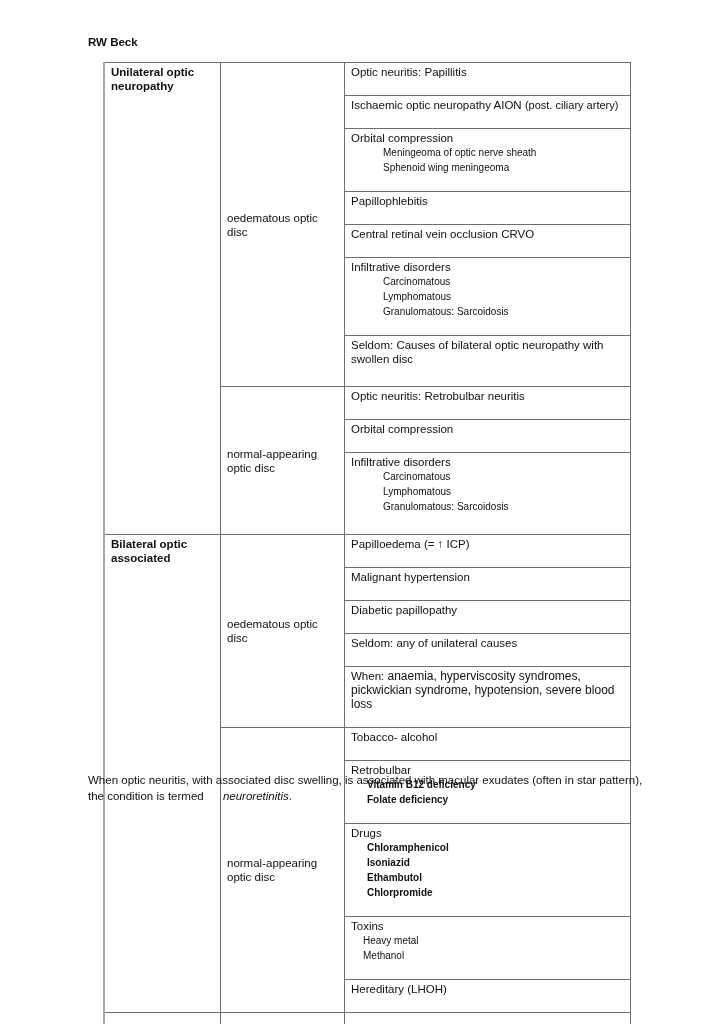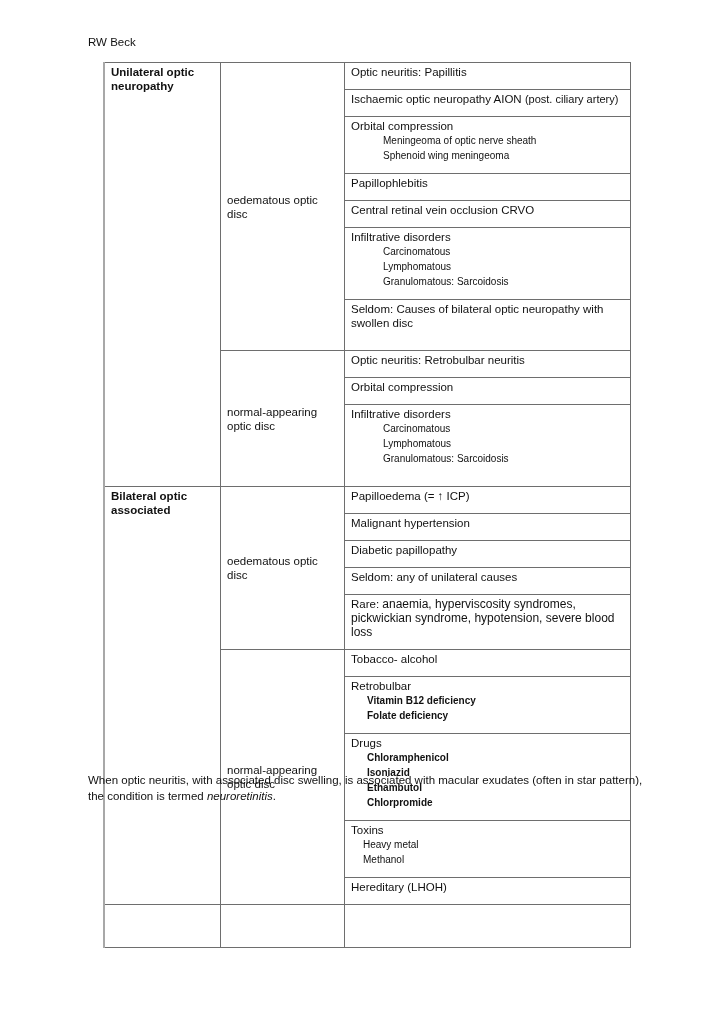--- a/index.html
+++ b/index.html
@@ -1,38 +1,38 @@
 <!DOCTYPE html>
 <html><head>
 <meta charset="utf-8">
 <style>
   html, body { margin: 0; padding: 0; background: #ffffff; }
   body { width: 724px; height: 1024px; position: relative; overflow: hidden;
          font-family: "Liberation Sans", sans-serif; color: #111; }
-  .header { position: absolute; left: 88px; top: 36px; font-size: 11.5px; }
+  .header { position: absolute; left: 88px; top: 36px; font-size: 11.5px; font-weight: bold; }
   table.main { position: absolute; left: 103px; top: 62px; width: 502px;
                border-collapse: collapse; table-layout: fixed; }
   table.main td { border: 1px solid #6e6e6e; vertical-align: top; padding: 0; font-size: 11.5px; line-height: 14px; }
   table.main td.c1 { width: 103px; padding: 2px 6px; border-left: 2px solid #a8a8a8; font-weight: bold; }
   table.main td.c2 { width: 111px; padding: 12px 6px; vertical-align: middle; }
   td.c2 .lbl { display: block; }
   td.c3 { width: 285px; }
-  .cause { border-bottom: 1px solid #6e6e6e; padding: 2px 6px 10px 6px; }
+  .cause { border-bottom: 1px solid #6e6e6e; padding: 2px 6px 16px 6px; }
   .cause:last-child { border-bottom: none; }
   .cause .title { font-size: 11.5px; line-height: 14px; }
   .cause .note { font-size: 11px; }
   .cause .rare { font-size: 12px; line-height: 11px; }
   .sub { font-size: 10px; line-height: 15px; }
   .sub.ind1 { padding-left: 32px; }
   .sub.ind2 { padding-left: 16px; font-weight: bold; }
   .sub.ind3 { padding-left: 12px; }
   .pad-bottom-lg { padding-bottom: 20px !important; }
   .empty-row td { height: 18px; }
   .footnote { position: absolute; left: 88px; top: 760px; width: 560px; font-size: 11.5px; line-height: 16px; }
-  .footnote i { font-style: italic; }
+  .footnote i { font-style: italic; margin-left: 16px; }
 </style>
 </head>
 <body>
 
 <div class="header">RW Beck</div>
 
 <table class="main">
 
   <tbody>
       <tr>
@@ -104,21 +104,21 @@
       <div class="cause">
             <div class="title">Malignant hypertension</div>
           </div>
       <div class="cause">
             <div class="title">Diabetic papillopathy</div>
           </div>
       <div class="cause">
             <div class="title">Seldom: any of unilateral causes</div>
           </div>
       <div class="cause">
-        <span class="title">Rare:</span>
+        <span class="title">When:</span>
         <span class="rare">anaemia, hyperviscosity syndromes, pickwickian syndrome, hypotension, severe blood loss</span>
       </div>
     </td>
   </tr>
 
   <tr>
     <td class="c2">
       <span class="lbl">normal-appearing optic disc</span>
     </td>
     <td class="c3">

